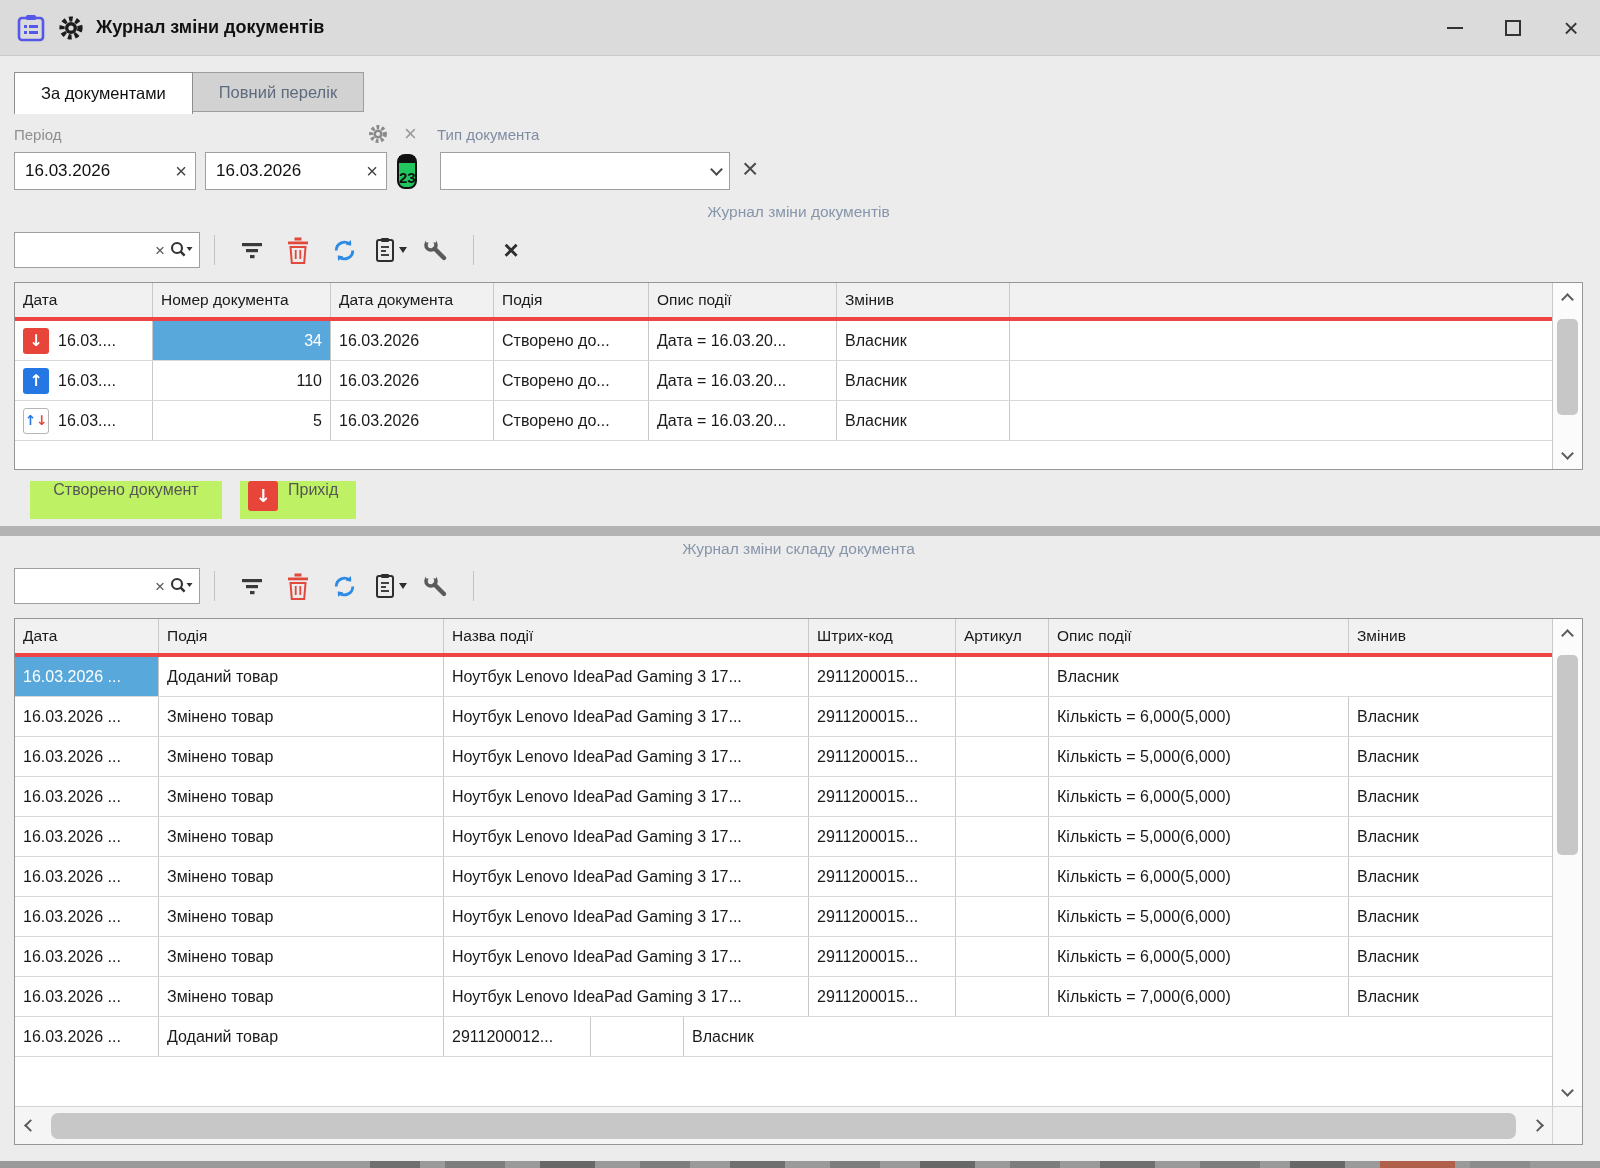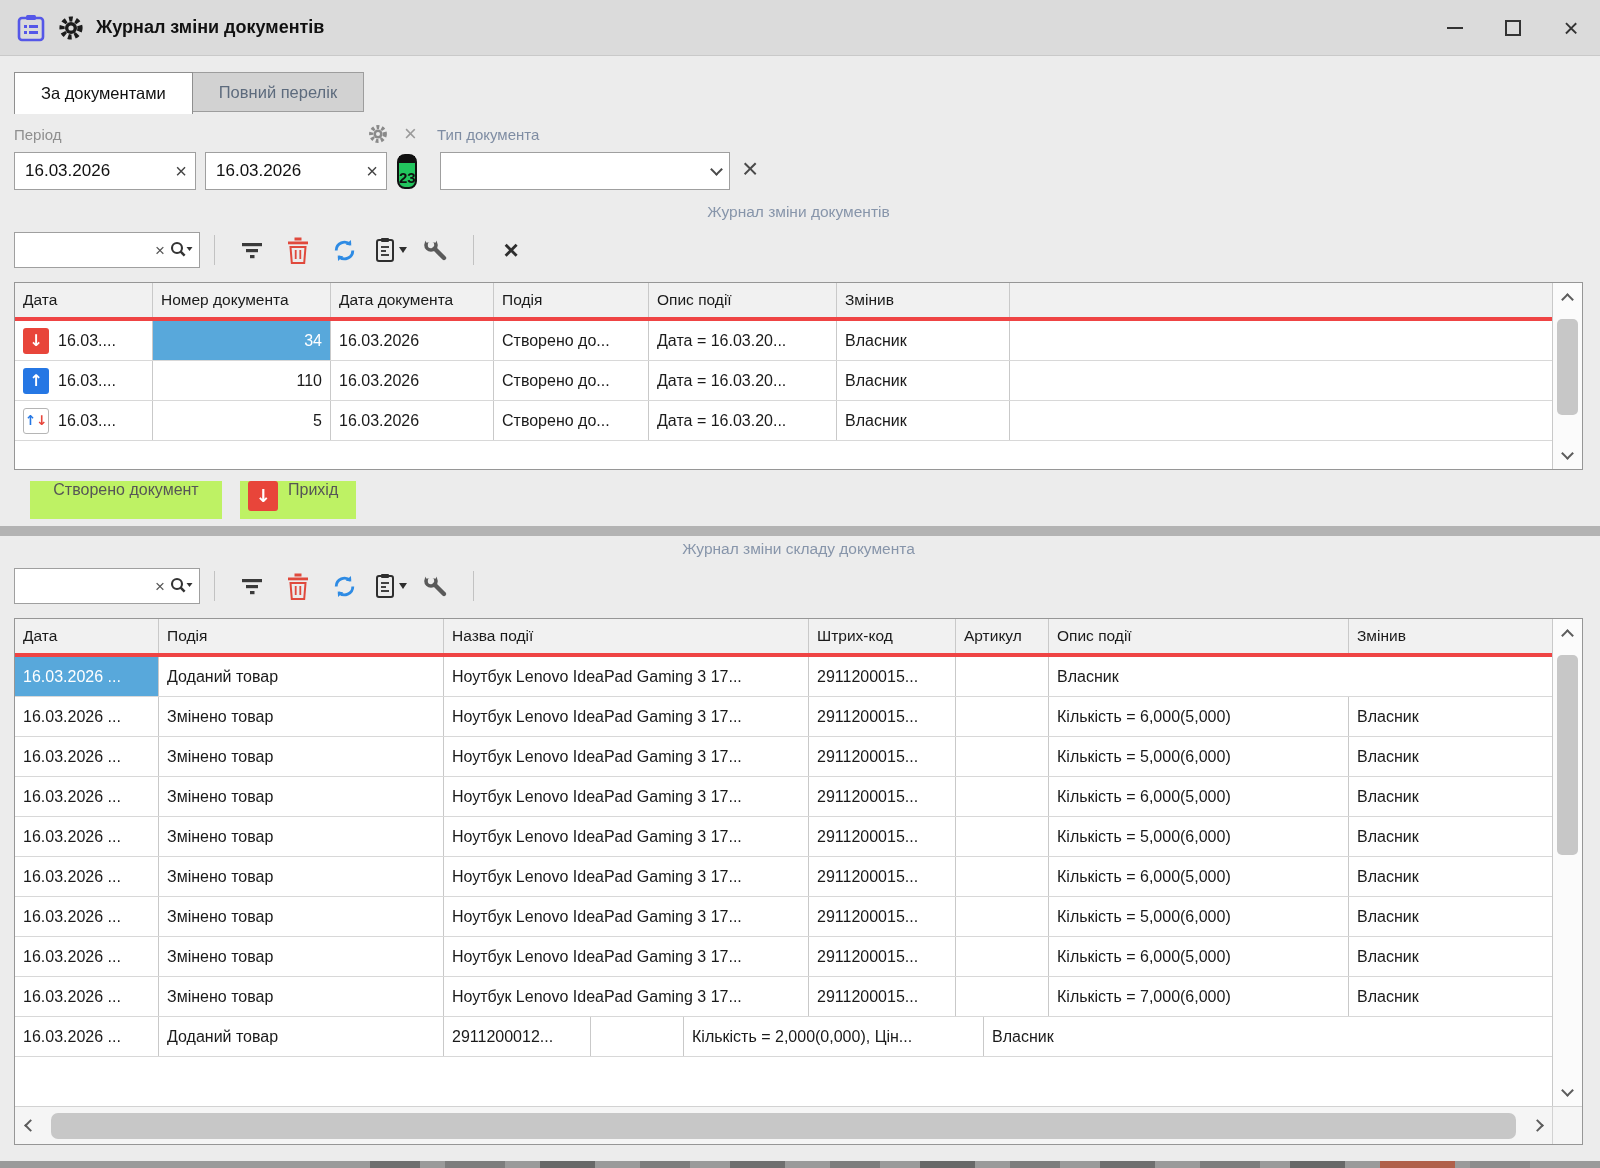--- a/index.html
+++ b/index.html
@@ -471,21 +471,20 @@
     <div class="gc t2c4">2911200015...</div>
     <div class="gc t2c5"></div>
     <div class="gc t2c6">Кількість = 7,000(6,000)</div>
     <div class="gc t2c7">Власник</div>
   </div>
   <div class="grid-row row-area">
     <div class="gc t2c1">16.03.2026 ...</div>
     <div class="gc t2c2">Доданий товар</div>
     <div class="gc t2c4">2911200012...</div>
     <div class="gc t2c5"></div>
-    <div class="gc t2c6">Кількість = 2,000(0,000), Цін...</div>
     <div class="gc t2c7">Власник</div>
   </div>
 
   <div class="vscroll">
     <div class="sc-arrow" style="top:0">
         <span class="chev-up"></span>
       </div>
     <div class="v-thumb"></div>
     <div class="sc-arrow" style="bottom:0">
         <span class="chev-dn"></span>

